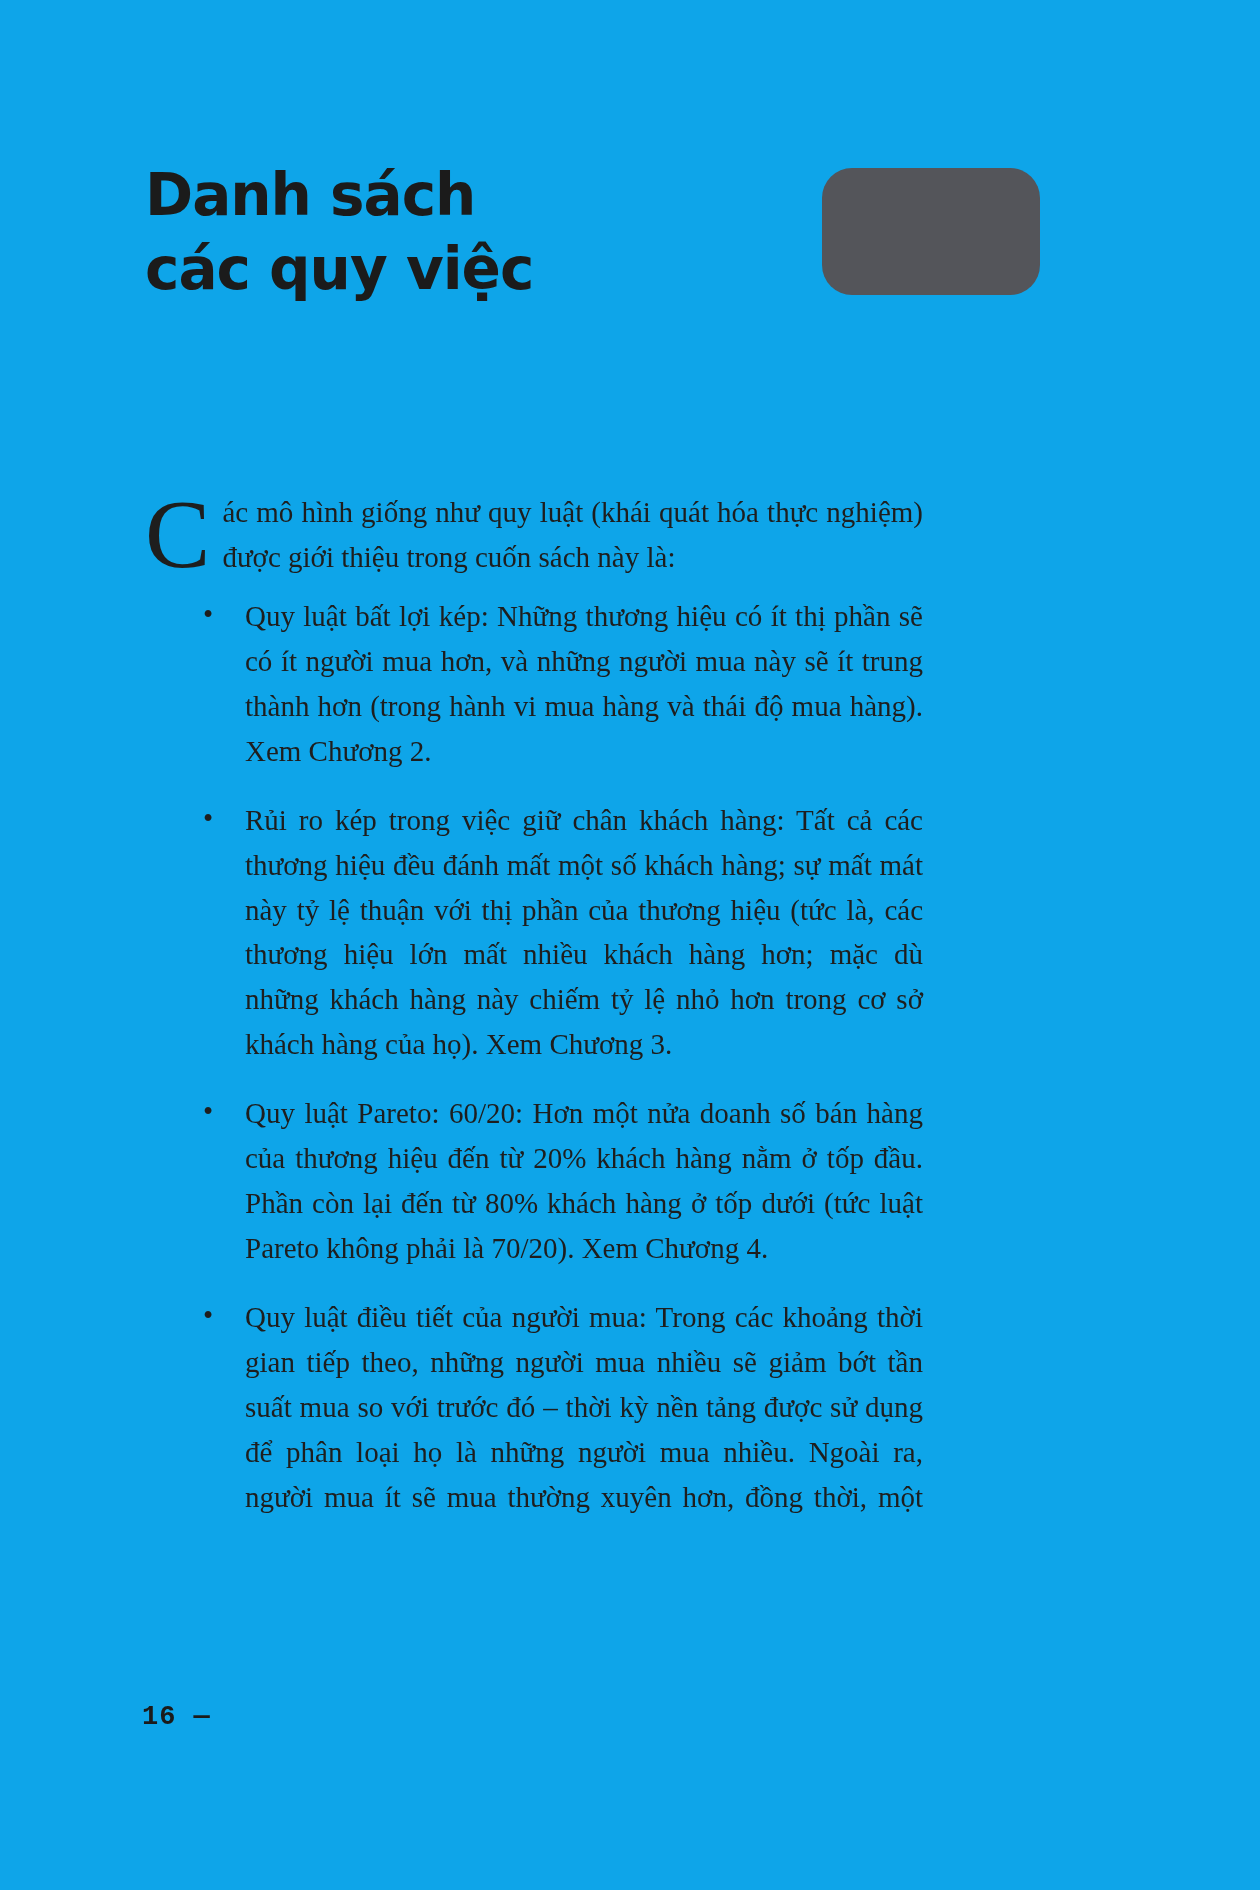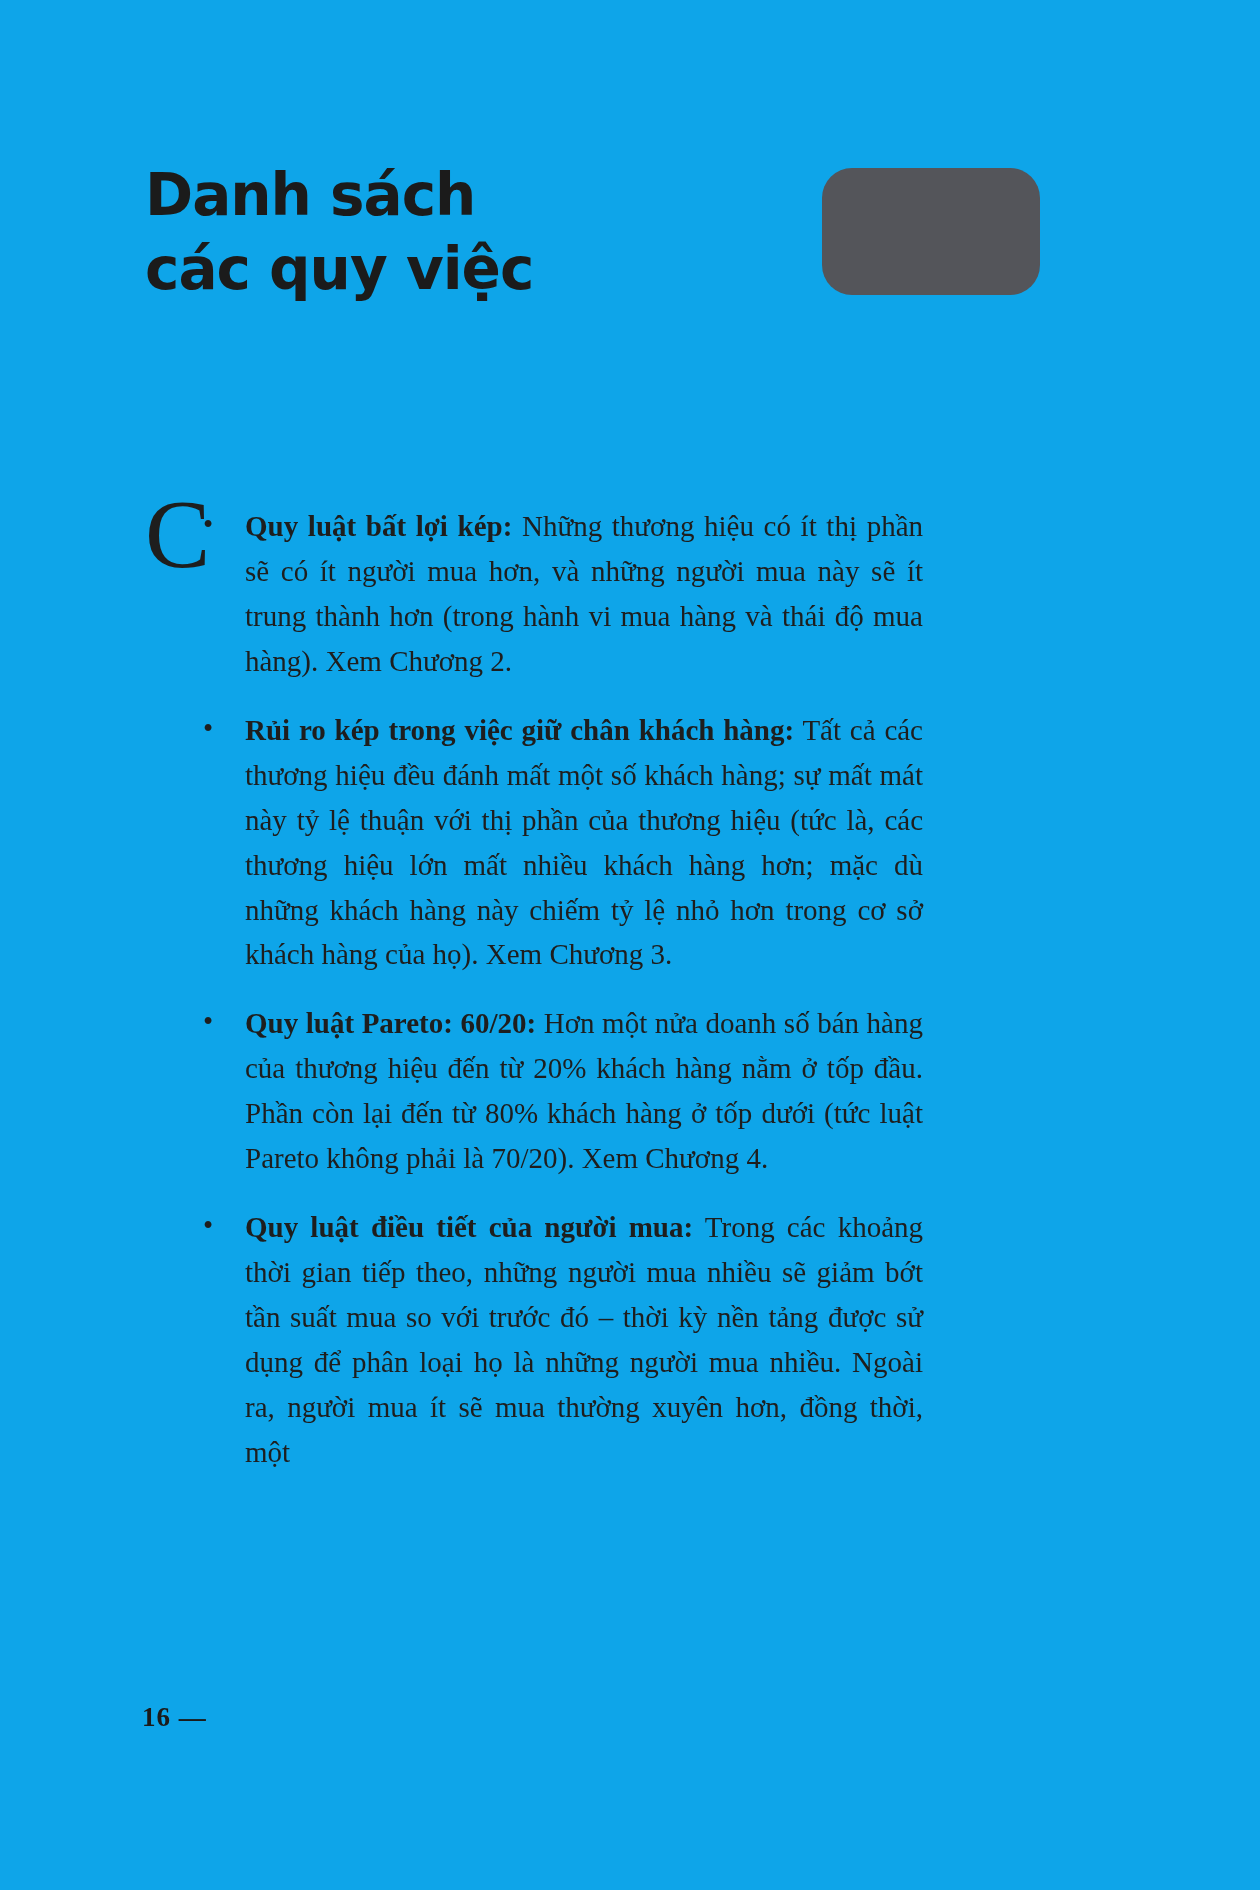--- a/index.html
+++ b/index.html
@@ -76,49 +76,49 @@
   li.law.continues {
     text-align-last: justify;
   }
   .bullet {
     position: absolute;
     left: 58px;
     top: -2px;
     font-size: 29px;
   }
   .lead {
-    font-weight: bold;
+    font-weight: normal;
     margin-top: 45px;
   }
   .page-number {
     position: absolute;
     left: 142px;
     top: 1702px;
-    font-family: Liberation Serif, serif;
+    font-family: Liberation Mono, monospace;
     font-weight: bold;
     font-size: 27px;
     color: #1b1b1b;
     letter-spacing: 1px;
   }
 </style>
 </head>
 <body>
 
 <div class="page">
 
   <div class="corner-tab"></div>
 
   <div class="chapter-title">
     <div>Danh sách</div>
     <div>các quy việc</div>
   </div>
 
   <div class="content">
 
-    <p class="intro"><span class="dropcap">C</span></p>
+    <p class="intro"><span class="dropcap">C</span><span>ác mô hình giống như quy luật (khái quát hóa thực nghiệm) được giới thiệu trong cuốn sách này là:</span></p>
 
     <ul class="laws">
 
       <li class="law">
         <span class="bullet">•</span>
         <span class="lead">Quy luật bất lợi kép:</span><span> Những thương hiệu có ít thị phần sẽ có ít người mua hơn, và những người mua này sẽ ít trung thành hơn (trong hành vi mua hàng và thái độ mua hàng). Xem Chương 2.</span>
       </li>
 
       <li class="law">
         <span class="bullet">•</span>

